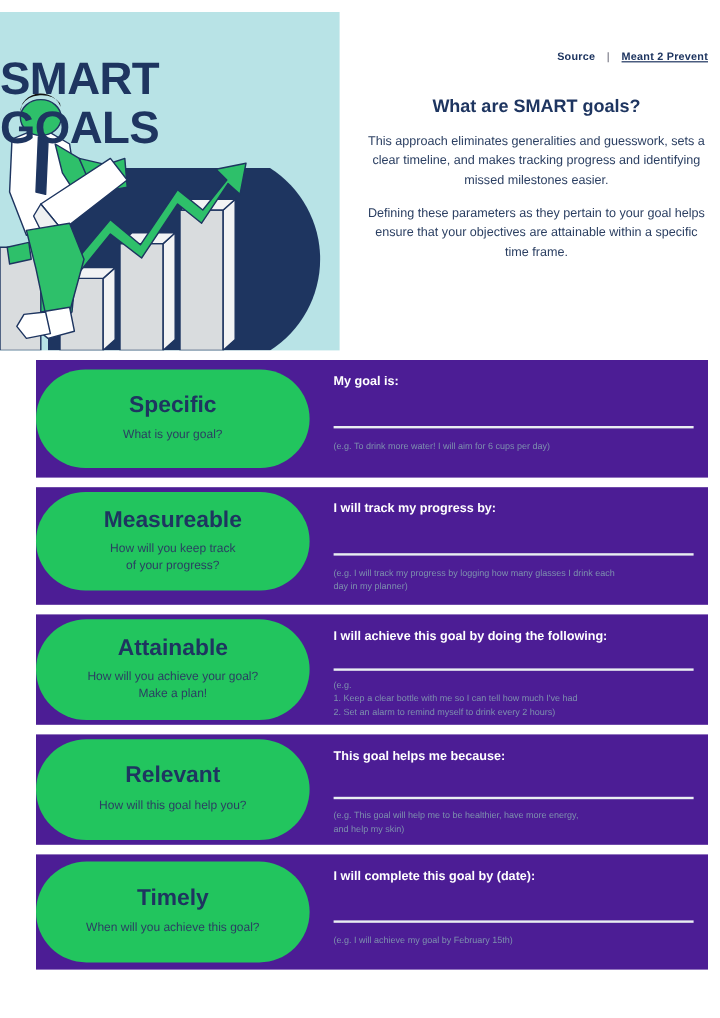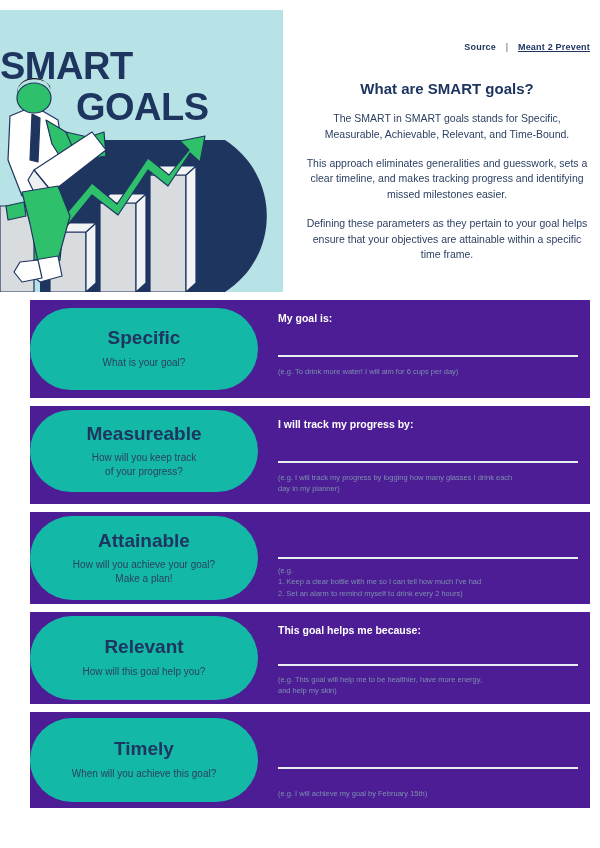--- a/index.html
+++ b/index.html
@@ -19,21 +19,21 @@
     overflow:hidden;
   }
   #hero-art{position:absolute;left:0;top:0;width:283px;height:282px;}
   #hero-title{
     position:absolute;left:0;top:36px;width:283px;
     font-size:38px;font-weight:bold;line-height:1.08;
     color:#1e3560;letter-spacing:-0.5px;
     z-index:5;pointer-events:none;
   }
   #hero-title .l1{display:block;}
-  #hero-title .l2{display:block;padding-left:76px;}
+  #hero-title .l2{display:block;}
 
   
   #source-line{
     position:absolute;right:10px;top:42px;
     font-size:9px;font-weight:bold;color:#1e3560;
     letter-spacing:.2px;
   }
   #source-line .sep{padding:0 7px;font-weight:normal;color:#556;}
   #source-line .lnk{text-decoration:underline;color:#1e3560;}
 
@@ -64,21 +64,21 @@
   .panel-rule{
     position:absolute;left:0;right:0;height:2px;background:#e9eef2;
   }
   .panel-eg{
     position:absolute;left:0;right:0;
     font-size:7.5px;line-height:1.5;color:#7d90ae;
     white-space:pre-line;
   }
   .pill{
     position:absolute;left:30px;
-    background:#14b8a6;border-radius:999px;
+    background:#22c55e;border-radius:999px;
     display:flex;flex-direction:column;
     align-items:center;justify-content:center;
     text-align:center;
   }
   .pill-title{
     font-size:19px;font-weight:bold;color:#1e3560;line-height:1.1;
   }
   .pill-sub{
     margin-top:7px;font-size:10px;line-height:1.35;color:#2b3f62;
     white-space:pre-line;
@@ -149,21 +149,20 @@
 </div>
 
 <div id="source-line">
   <span>Source</span>
   <span class="sep">|</span>
   <a class="lnk" href="#">Meant 2 Prevent</a>
 </div>
 
 <div id="intro">
   <h2>What are SMART goals?</h2>
-  <p>The SMART in SMART goals stands for Specific, Measurable, Achievable, Relevant, and Time-Bound.</p>
   <p>This approach eliminates generalities and guesswork, sets a clear timeline, and makes tracking progress and identifying missed milestones easier.</p>
   <p>Defining these parameters as they pertain to your goal helps ensure that your objectives are attainable within a specific time frame.</p>
 </div>
 
 <div id="rows-host">
     <div class="row" style="top: 300px; height: 98px;">
       <div class="panel">
         <div class="panel-inner">
           <div class="panel-q">My goal is:</div>
           <div class="panel-rule" style="top:55px"></div>
@@ -186,20 +185,21 @@
       </div>
       <div class="pill" style="top:4px;height:82px;width:228px">
         <div class="pill-title">Measureable</div>
         <div class="pill-sub">How will you keep track
 of your progress?</div>
       </div>
     </div>
     <div class="row" style="top: 512px; height: 92px;">
       <div class="panel">
         <div class="panel-inner">
+          <div class="panel-q">I will achieve this goal by doing the following:</div>
           <div class="panel-rule" style="top:45px"></div>
           <div class="panel-eg" style="top:53px">(e.g.
 1. Keep a clear bottle with me so I can tell how much I've had
 2. Set an alarm to remind myself to drink every 2 hours)</div>
         </div>
       </div>
       <div class="pill" style="top:4px;height:84px;width:228px">
         <div class="pill-title">Attainable</div>
         <div class="pill-sub">How will you achieve your goal?
 Make a plan!</div>
@@ -215,22 +215,23 @@
         </div>
       </div>
       <div class="pill" style="top:4px;height:84px;width:228px">
         <div class="pill-title">Relevant</div>
         <div class="pill-sub">How will this goal help you?</div>
       </div>
     </div>
     <div class="row" style="top: 712px; height: 96px;">
       <div class="panel">
         <div class="panel-inner">
+          <div class="panel-q">I will complete this goal by (date):</div>
           <div class="panel-rule" style="top:55px"></div>
-          <div class="panel-eg" style="top:76px">(e.g. I will achieve my goal by February 15th)</div>
+          <div class="panel-eg" style="top:66px">(e.g. I will achieve my goal by February 15th)</div>
         </div>
       </div>
       <div class="pill" style="top:6px;height:84px;width:228px">
         <div class="pill-title">Timely</div>
         <div class="pill-sub">When will you achieve this goal?</div>
       </div>
     </div>
   </div>
 
 </body></html>

